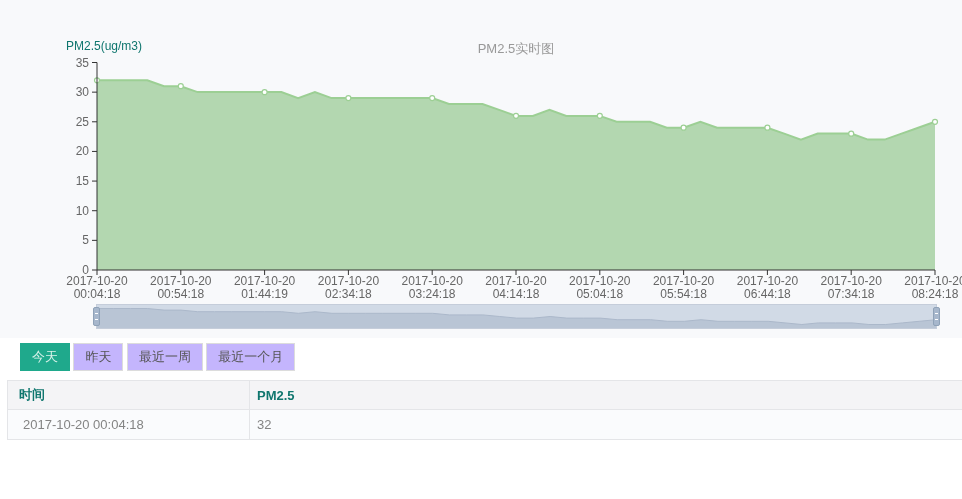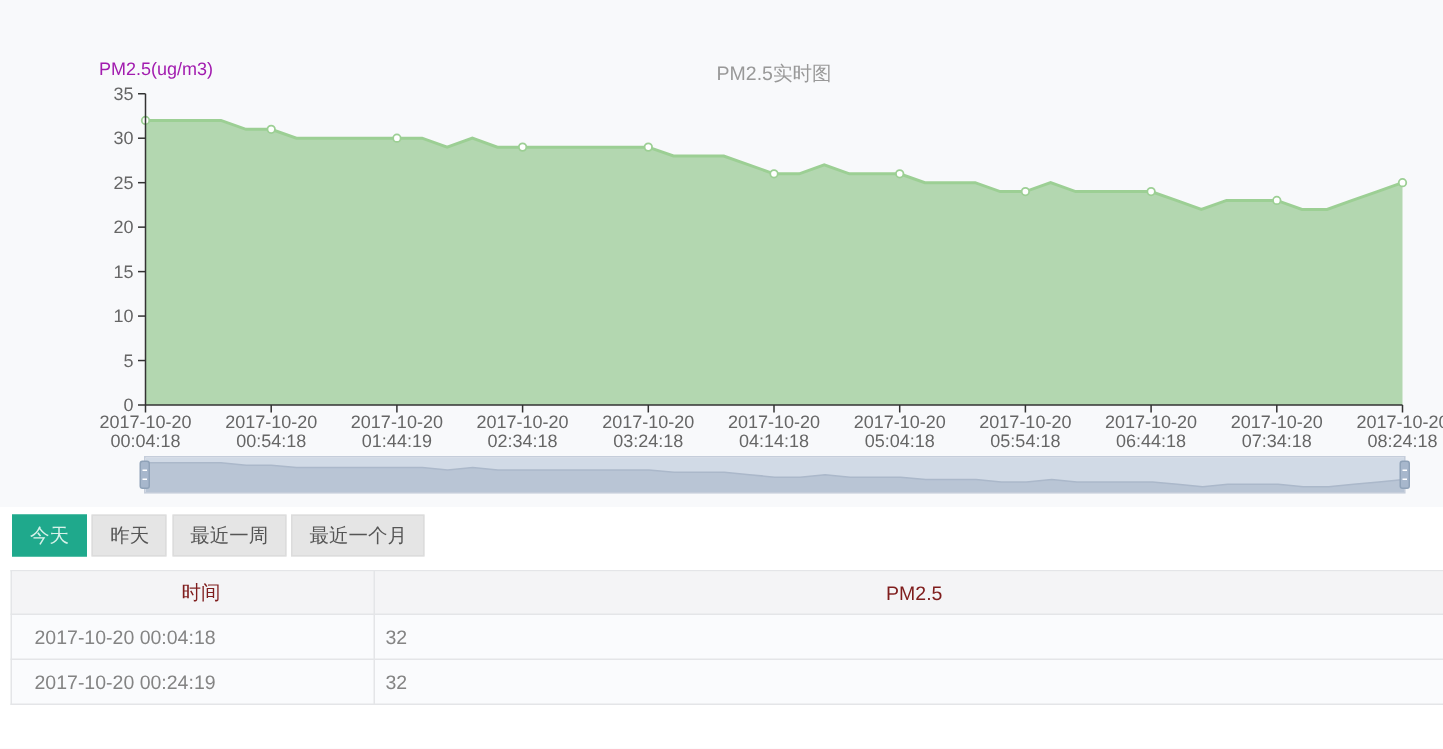--- a/index.html
+++ b/index.html
@@ -7,52 +7,52 @@
     width:962px;height:499px;overflow:hidden;background:#ffffff;
     font-family:"Liberation Sans","DejaVu Sans",sans-serif;
     -webkit-font-smoothing:antialiased;
   }
   
   .chart-panel{position:relative;width:962px;height:338px;background:#f8f9fb;}
   .chart-title{
     position:absolute;left:97px;top:40px;width:838px;text-align:center;
     font-size:13px;color:#999;pointer-events:none;
   }
-  .y-axis-name{position:absolute;left:66px;top:39px;font-size:12px;color:#a21caf;}
+  .y-axis-name{position:absolute;left:66px;top:39px;font-size:12px;color:#0f766e;}
   #chart-svg{position:absolute;left:0;top:0;}
   
   .dz-slider{
     position:absolute;left:96px;top:304px;width:841px;height:25px;
     border:1px solid #c5cdda;box-sizing:border-box;background:#e9edf4;cursor:pointer;
   }
   #slider-svg{display:block;}
   .dz-handle{
     position:absolute;width:7px;height:19px;top:2px;background:#a7b7cc;
     border:1px solid #8fa2b8;border-radius:2px;box-sizing:border-box;cursor:ew-resize;
   }
   .dz-handle .grip{width:3px;height:5px;margin:5px auto 0;
     border-top:1px solid #fff;border-bottom:1px solid #fff;}
   .dz-handle.left{left:-4px;}
   .dz-handle.right{right:-4px;}
   
   .tabs{margin:5px 0 0 8px;height:28px;}
   .tab{
     display:inline-block;height:28px;line-height:26px;padding:0 11px;
-    background:#e5e5e5;border:1px solid #dcdcdc;color:#555;font-size:13px;
+    background:#c4b5fd;border:1px solid #dcdcdc;color:#555;font-size:13px;
     box-sizing:border-box;cursor:pointer;margin-left:-1px;vertical-align:top;
   }
-  .tab:first-child{margin-left:0;}
+  .tab:first-child{margin-left:12px;}
   
   table.data-table{
     border-collapse:collapse;table-layout:fixed;width:956px;margin:9px 0 0 7px;
     font-size:13px;
   }
   .data-table th,.data-table td{border:1px solid #e4e5e8;overflow:hidden;white-space:nowrap;}
   .data-table th{
-    background:#f4f4f6;color:#7f1d1d;font-weight:400;text-align:center;
+    background:#f4f4f6;color:#0f766e;font-weight:700;text-align:left;
     height:28px;padding:0 0 0 11px;
   }
   .data-table td{background:#fafbfd;color:#848484;height:29px;padding:0 0 0 15px;}
   .data-table th.col-val,.data-table td.col-val{padding-left:7px;}
 </style>
 </head>
 <body>
 
 <div class="chart-panel">
   <div class="y-axis-name">PM2.5(ug/m3)</div>
@@ -150,18 +150,14 @@
     </colgroup>
   <tbody>
       <tr>
     <th>时间</th>
     <th class="col-val">PM2.5</th>
   </tr>
   <tr>
     <td>2017-10-20 00:04:18</td>
     <td class="col-val">32</td>
   </tr>
-  <tr>
-    <td>2017-10-20 00:24:19</td>
-    <td class="col-val">32</td>
-  </tr>
 </tbody>
   </table>
 
 </body></html>

